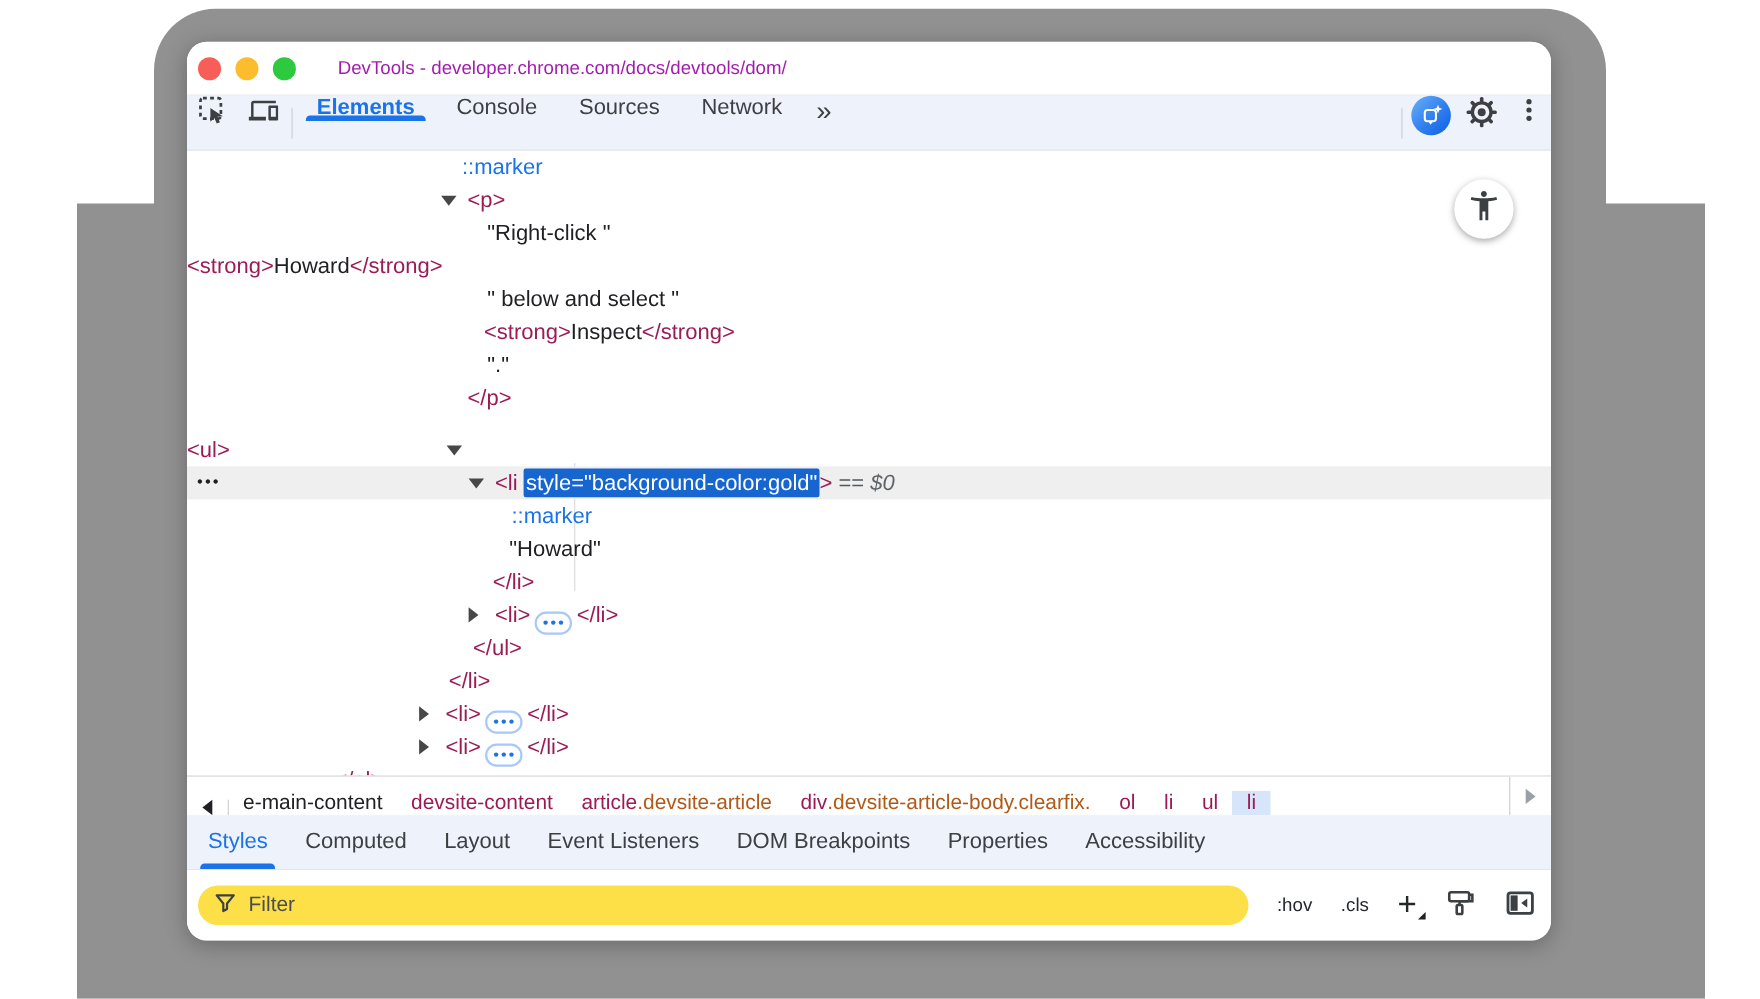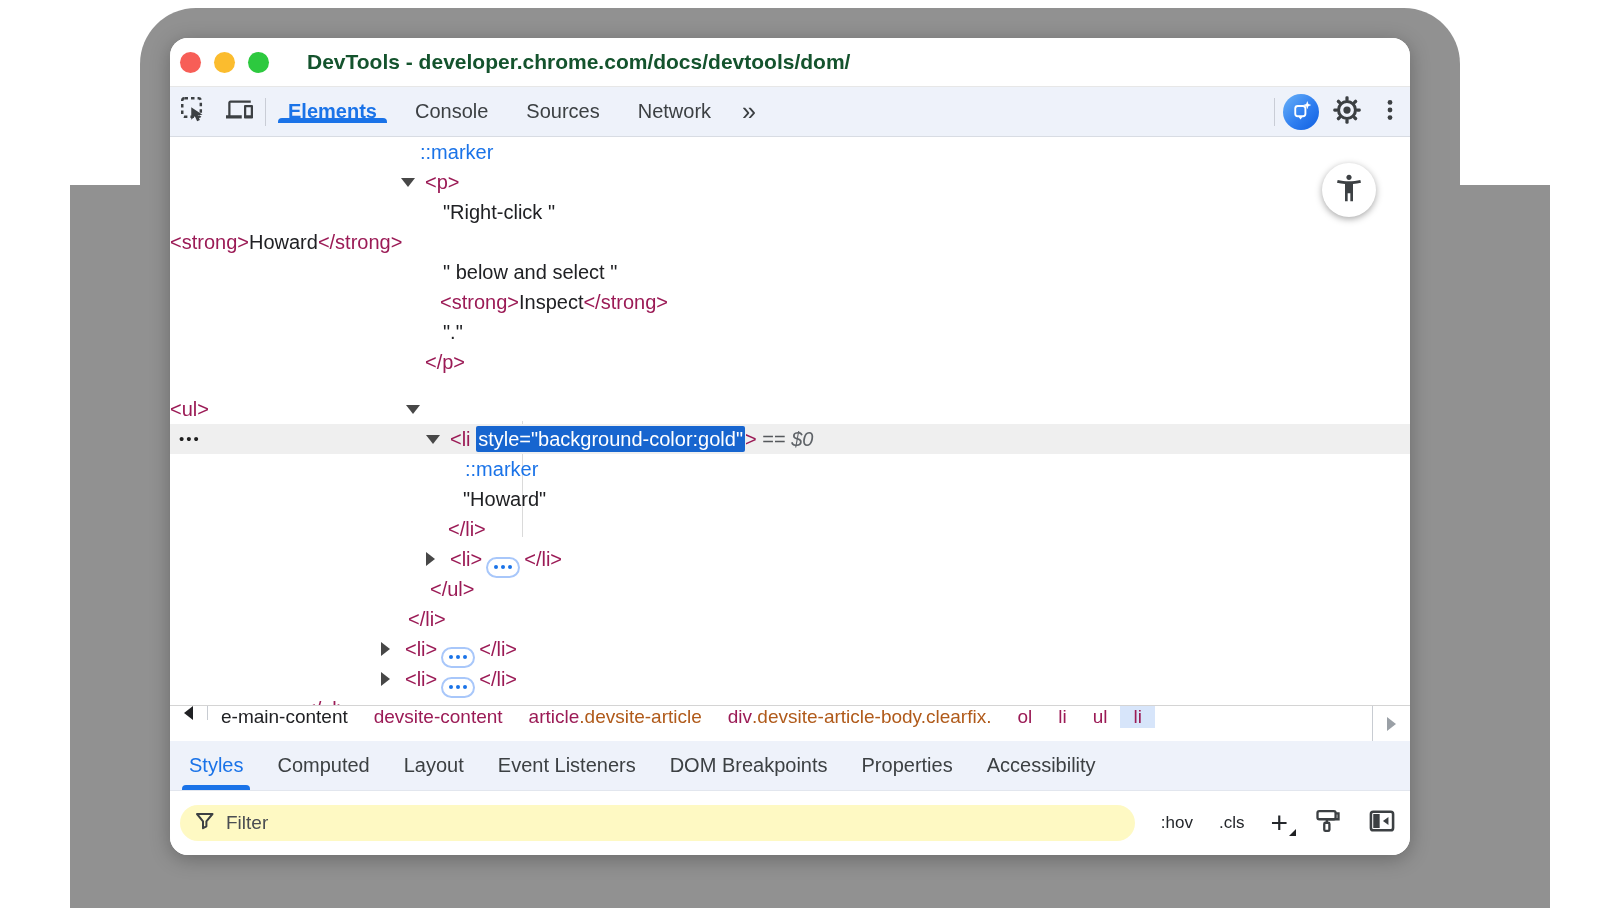--- a/index.html
+++ b/index.html
@@ -27,25 +27,25 @@
     border-radius:18px;box-shadow:0 4px 20px rgba(0,0,0,.28);overflow:hidden}
 
   
   .titlebar{position:relative;height:49px;background:#fff;border-bottom:1px solid #e7e7e7;
     display:flex;align-items:center}
   .light{width:21px;height:21px;border-radius:50%;margin-left:13px}
   .light:first-child{margin-left:10px}
   .light.red{background:#f75e57}
   .light.yellow{background:#fbbc2e}
   .light.green{background:#2dc93f}
-  .title{font-weight:bold;font-size:21px;margin-left:38px;color:#14532d}
+  .title{font-weight:normal;font-size:17px;margin-left:38px;color:#a21caf}
 
   
   .toolbar{position:relative;height:50px;background:var(--toolbar-bg);border-bottom:1px solid var(--border);
-    display:flex;align-items:center}
+    display:flex;align-items:flex-start}
   .tool-btn{display:flex;align-items:center;justify-content:center;width:46px;cursor:pointer}
   .v-div{width:1px;background:#c9cdd6;height:28px;align-self:center;margin:0 3px}
   .tabs{display:flex;align-items:stretch}
   .tab{display:flex;align-items:center;padding:0 19px;font-size:20px;color:var(--icon);
     position:relative;cursor:pointer}
   .tab.active{color:var(--blue);font-weight:bold}
   .tab.active::after{content:"";position:absolute;left:9px;right:9px;bottom:0;height:5px;
     background:var(--blue);border-radius:4px 4px 0 0}
   .more-tabs{display:flex;align-items:center;padding:0 12px;font-size:25px;color:var(--icon);
     cursor:pointer;letter-spacing:-2px}
@@ -76,21 +76,21 @@
     width:34px;height:21px;border:2px solid #a8c7fa;border-radius:12px;background:#fff;
     vertical-align:-3px;margin:0 4px;cursor:pointer}
   .pill i{width:4px;height:4px;border-radius:50%;background:var(--blue)}
   .guide{position:absolute;left:352px;top:284px;width:1px;height:116px;background:#dadada}
   .a11y-btn{position:absolute;left:1152px;top:26px;width:54px;height:54px;border-radius:50%;
     background:#fff;box-shadow:0 2px 7px rgba(0,0,0,.35);display:flex;align-items:center;
     justify-content:center;cursor:pointer}
 
   
   .crumbs{position:relative;height:36px;border-top:1px solid #d4d4d4;background:#fff;
-    display:flex;align-items:flex-start;font-size:19px;overflow:hidden}
+    display:flex;align-items:flex-end;font-size:19px;overflow:hidden}
   .crumb-scroll{width:38px;flex:0 0 38px;display:flex;align-items:center;justify-content:center;
     background:#fff;border:1px solid #c8ccd2;cursor:pointer}
   .crumb-scroll.left{border-top:none;border-bottom:none;border-left:none}
   .crumb-scroll.right{position:absolute;right:0;top:0;bottom:0;border-top:none;border-bottom:none;border-right:none}
   .tri-left{width:0;height:0;border-top:7px solid transparent;border-bottom:7px solid transparent;
     border-right:9px solid #202124}
   .tri-right{width:0;height:0;border-top:7px solid transparent;border-bottom:7px solid transparent;
     border-left:9px solid #9aa0a6}
   .crumb{display:flex;align-items:center;padding:0 13px;cursor:pointer;white-space:nowrap}
   .crumb.selected{background:#d7e5fa}
@@ -102,21 +102,21 @@
   .sidetabs{height:50px;background:var(--toolbar-bg);display:flex;align-items:stretch;
     border-bottom:1px solid #e2e6ee;padding-left:2px}
   .stab{display:flex;align-items:center;padding:0 17px;font-size:20px;color:var(--icon);
     position:relative;cursor:pointer}
   .stab.active{color:var(--blue)}
   .stab.active::after{content:"";position:absolute;left:10px;right:10px;bottom:0;height:5px;
     background:var(--blue);border-radius:4px 4px 0 0}
 
   
   .filterbar{height:64px;background:#fff;display:flex;align-items:center;padding:0 14px 0 10px}
-  .filter-pill{flex:1;height:36px;border-radius:18px;background:#fef9c3;display:flex;
+  .filter-pill{flex:1;height:36px;border-radius:18px;background:#fde047;display:flex;
     align-items:center;padding:0 14px;gap:10px}
   .filter-pill input{border:none;outline:none;background:transparent;font-size:19px;
     color:#202124;flex:1;font-family:"Liberation Sans",sans-serif}
   .filter-pill input::placeholder{color:#4a4d52}
   .fctl{margin-left:26px;font-size:17px;color:#24272b;cursor:pointer;display:flex;align-items:center}
   .plus{font-size:30px;font-weight:300;position:relative;line-height:1}
   .plus::after{content:"";position:absolute;right:-8px;bottom:2px;width:0;height:0;
     border-left:7px solid transparent;border-bottom:7px solid #202124}
 </style>
 </head>

